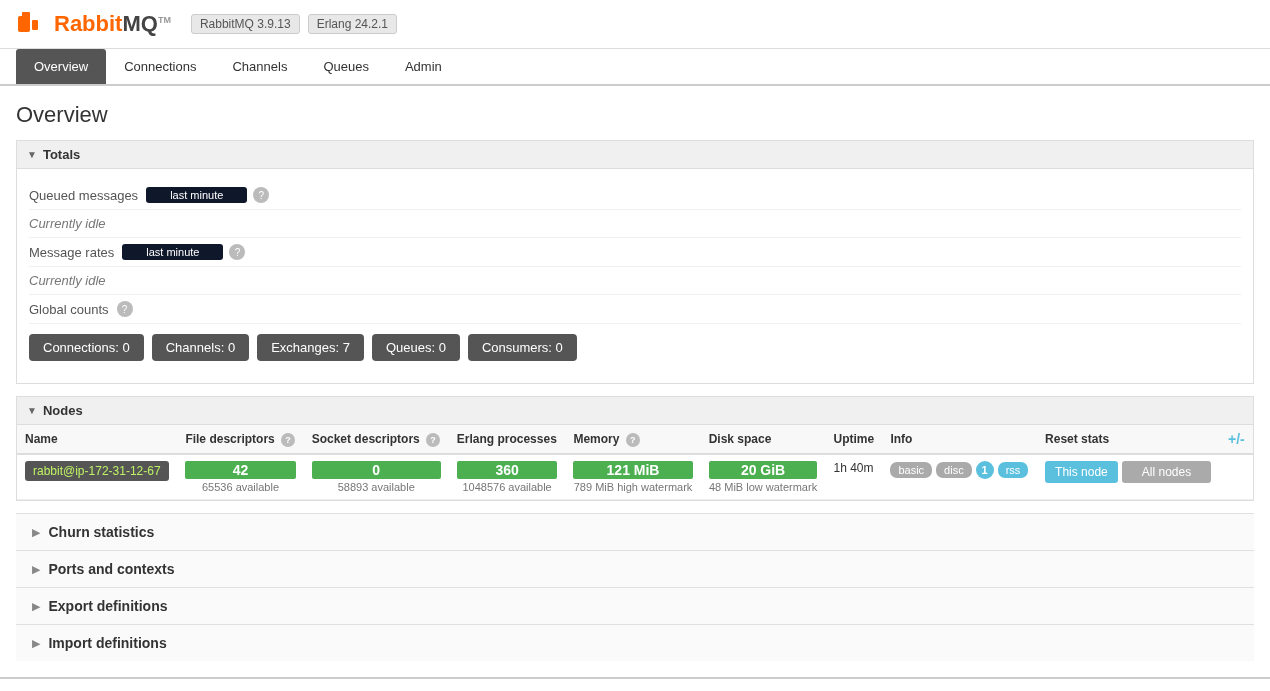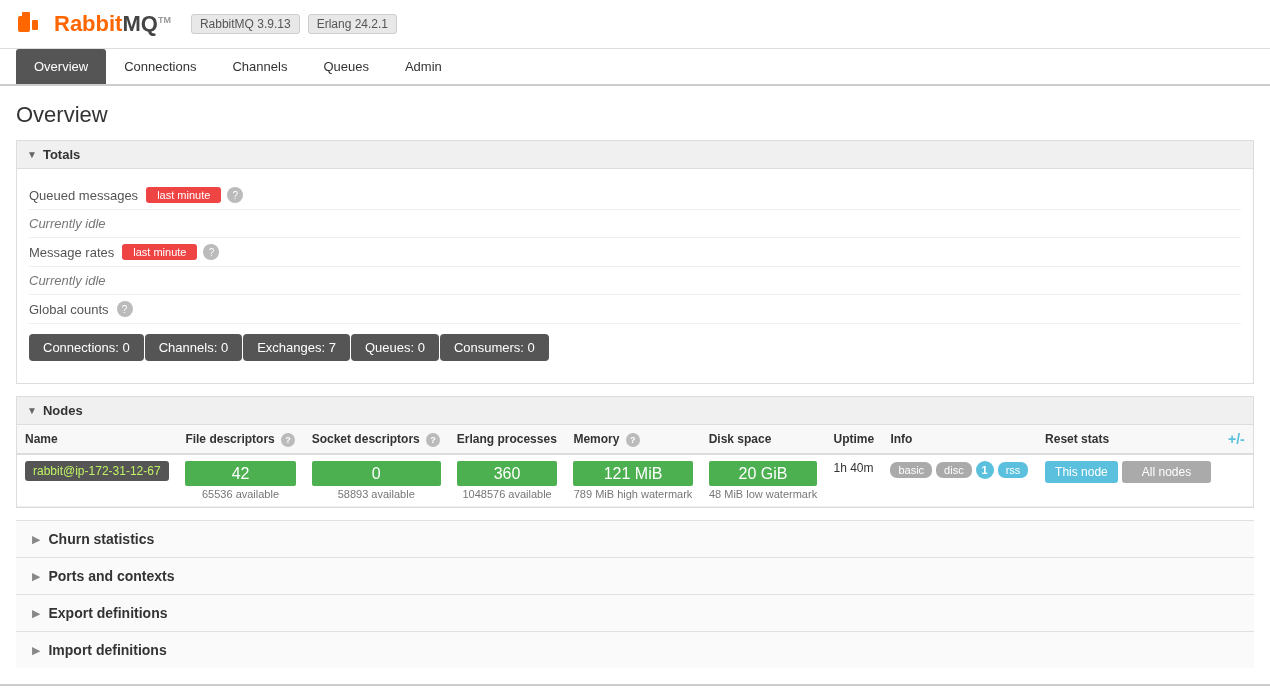--- a/index.html
+++ b/index.html
@@ -27,35 +27,35 @@
     
     .section { border: 1px solid #ddd; margin-bottom: 12px; }
     .section-header { background: #f0f0f0; padding: 6px 10px; display: flex; align-items: center; cursor: pointer; border-bottom: 1px solid #ddd; }
     .section-arrow { margin-right: 6px; color: #666; font-size: 10px; }
     .section-title { font-size: 13px; font-weight: bold; color: #333; }
     .section-body { padding: 12px; }
 
     
     .info-row { display: flex; align-items: center; padding: 6px 0; border-bottom: 1px solid #f0f0f0; }
     .info-label { color: #555; margin-right: 8px; }
-    .info-badge { background: #ef4444; color: #fff; padding: 2px 11px; border-radius: 3px; font-size: 11px; margin-right: 6px; }
+    .info-badge { background: #0f172a; color: #fff; padding: 2px 24px; border-radius: 3px; font-size: 11px; margin-right: 6px; }
     .info-help { background: #bbb; color: #fff; border-radius: 50%; width: 16px; height: 16px; display: inline-flex; align-items: center; justify-content: center; font-size: 10px; cursor: pointer; }
     .info-value { color: #777; font-style: italic; }
 
     
-    .count-buttons { display: flex; gap: 1px; padding: 10px 0; flex-wrap: wrap; }
+    .count-buttons { display: flex; gap: 8px; padding: 10px 0; flex-wrap: wrap; }
     .count-btn { background: #555; color: #fff; padding: 6px 14px; border-radius: 4px; font-size: 13px; border: none; cursor: pointer; }
 
     
     .nodes-table { width: 100%; border-collapse: collapse; font-size: 12px; }
     .nodes-table th { background: #f8f8f8; padding: 6px 8px; text-align: left; border-bottom: 2px solid #ddd; font-weight: bold; color: #333; white-space: nowrap; }
     .nodes-table td { padding: 6px 8px; border-bottom: 1px solid #eee; vertical-align: top; }
     .node-name-badge { background: #555; color: #bef264; padding: 3px 8px; border-radius: 3px; font-size: 12px; display: inline-block; }
     .progress-bar-wrap { min-width: 100px; }
-    .progress-bar { height: 25px; border-radius: 2px; display: flex; align-items: center; justify-content: center; color: #fff; font-weight: normal; font-size: 16px; }
+    .progress-bar { height: 18px; border-radius: 2px; display: flex; align-items: center; justify-content: center; color: #fff; font-weight: bold; font-size: 14px; }
     .progress-green { background: #4caf50; }
     .progress-sub { font-size: 11px; color: #777; margin-top: 2px; text-align: center; }
     .help-icon { background: #bbb; color: #fff; border-radius: 50%; width: 14px; height: 14px; display: inline-flex; align-items: center; justify-content: center; font-size: 9px; cursor: pointer; margin-left: 3px; }
     .info-tags { display: flex; gap: 4px; flex-wrap: wrap; align-items: center; }
     .tag { padding: 2px 8px; border-radius: 7px; font-size: 11px; }
     .tag-gray { background: #aaa; color: #fff; }
     .tag-blue { background: #5bc0de; color: #fff; }
     .tag-num { background: #5bc0de; color: #fff; border-radius: 50%; width: 18px; height: 18px; display: inline-flex; align-items: center; justify-content: center; font-size: 11px; font-weight: bold; }
     .btn-blue { background: #5bc0de; color: #fff; border: none; padding: 4px 10px; border-radius: 3px; cursor: pointer; font-size: 12px; }
     .btn-gray { background: #aaa; color: #fff; border: none; padding: 4px 20px; border-radius: 3px; cursor: pointer; font-size: 12px; }

